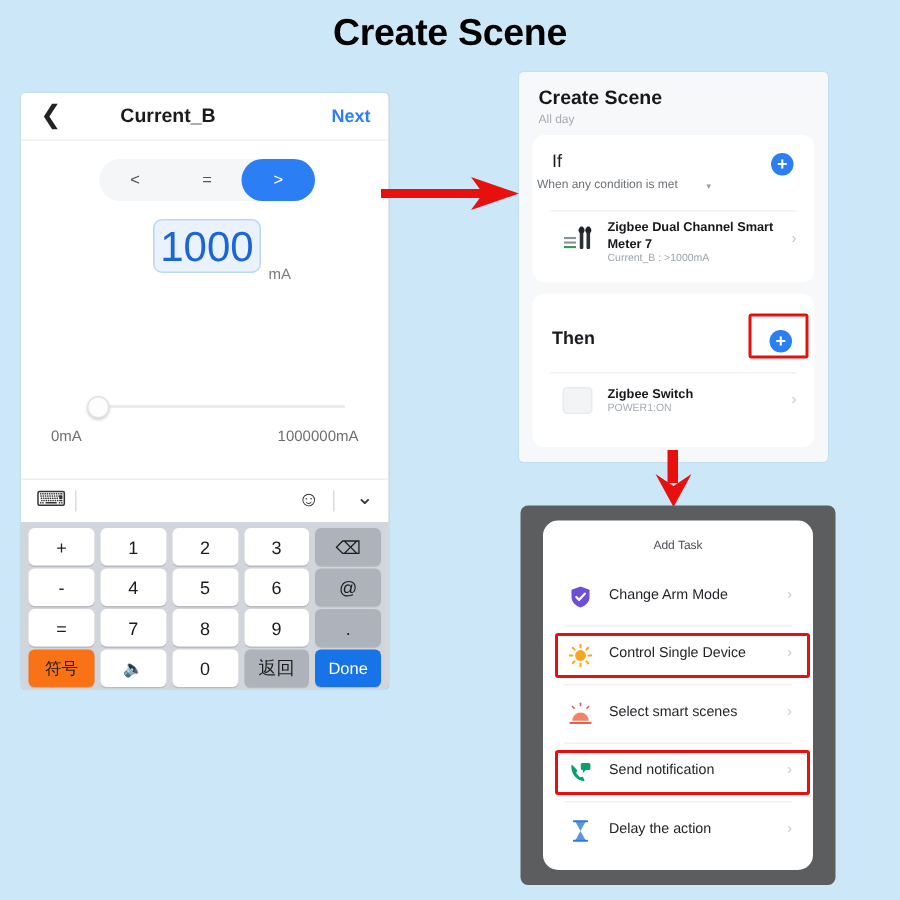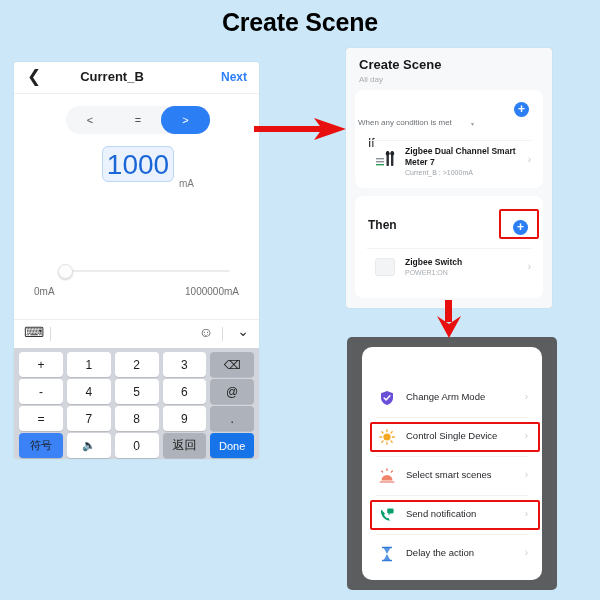--- a/index.html
+++ b/index.html
@@ -94,39 +94,39 @@
     position:relative;height:113px;background:#d2d5db;padding:4px 3px 6px 3px;box-sizing:border-box;
   }
   .kb-row{display:flex;height:25px;margin-bottom:2px;}
   .key{
     flex:1;margin:0 2px;background:#fff;border-radius:4px;
     display:flex;align-items:center;justify-content:center;
     font-size:12px;color:#1c1c1c;cursor:pointer;
     box-shadow:0 1px 0 rgba(0,0,0,.12);
   }
   .key.gray{background:#aeb2ba;}
-  .key.sym{background:#3b82f6;font-size:11px;}
+  .key.sym{background:#f97316;font-size:11px;}
   .key.blue{background:#1773e8;color:#fff;font-size:11px;}
   .key.opcol{flex:0 0 44px;}
   .key .micbar{font-size:11px;}
 
   
   #phone-mid{
     position:absolute;left:346px;top:48px;width:206px;height:260px;
     background:#f7f8fa;border-radius:3px;overflow:hidden;
     box-shadow:0 0 1px rgba(0,0,0,.2);
   }
   #mid-title{position:absolute;left:13px;top:9px;font-size:13px;font-weight:bold;color:#15171a;}
   #mid-sub{position:absolute;left:13px;top:27px;font-size:8px;color:#a7abb2;}
 
   .card{
     position:absolute;left:9px;width:188px;background:#fff;border-radius:8px;
   }
   #card-if{top:42px;height:98px;}
-  #if-label{position:absolute;left:13px;top:10px;font-size:12px;font-weight:normal;color:#1a1c1f;margin-top:36px;}
+  #if-label{position:absolute;left:13px;top:10px;font-size:12px;font-weight:normal;color:#1a1c1f;}
   #if-cond{position:absolute;left:3px;top:28px;font-size:8px;color:#6c7075;text-align:center;}
   #if-cond-caret{position:absolute;left:116px;top:30px;font-size:6px;color:#9aa0a6;}
   .plus-btn{
     position:absolute;width:15px;height:15px;border-radius:50%;
     background:#2b7ef3;color:#fff;font-size:12px;line-height:14px;text-align:center;
     cursor:pointer;font-weight:bold;
   }
   #if-plus{right:14px;top:12px;}
   #if-divider{position:absolute;left:12px;top:50px;width:164px;height:1px;background:#f1f2f4;}
   #dev-icon{
@@ -292,20 +292,21 @@
     <div id="then-divider"></div>
     <div id="sw-icon"></div>
     <div id="sw-name">Zigbee Switch</div>
     <div id="sw-meta">POWER1:ON</div>
     <div id="sw-chev">›</div>
   </div>
 </div>
 
 <div id="phone-bot">
   <div id="bot-screen">
+    <div id="bot-header">Add Task</div>
 
     <div class="task-row" style="top:32px;">
       <span class="task-ico">
         <svg width="16" height="16" viewBox="0 0 16 16">
           <path d="M8 1 L14 3.2 V8 C14 11.4 11.3 13.9 8 15 C4.7 13.9 2 11.4 2 8 V3.2 Z" fill="#6c4fd8"></path>
           <path d="M5.2 8 L7.1 9.9 L10.9 5.8" stroke="#fff" stroke-width="1.5" fill="none" stroke-linecap="round" stroke-linejoin="round"></path>
         </svg>
       </span>
       <span class="task-lbl">Change Arm Mode</span>
       <span class="task-chev">›</span>

